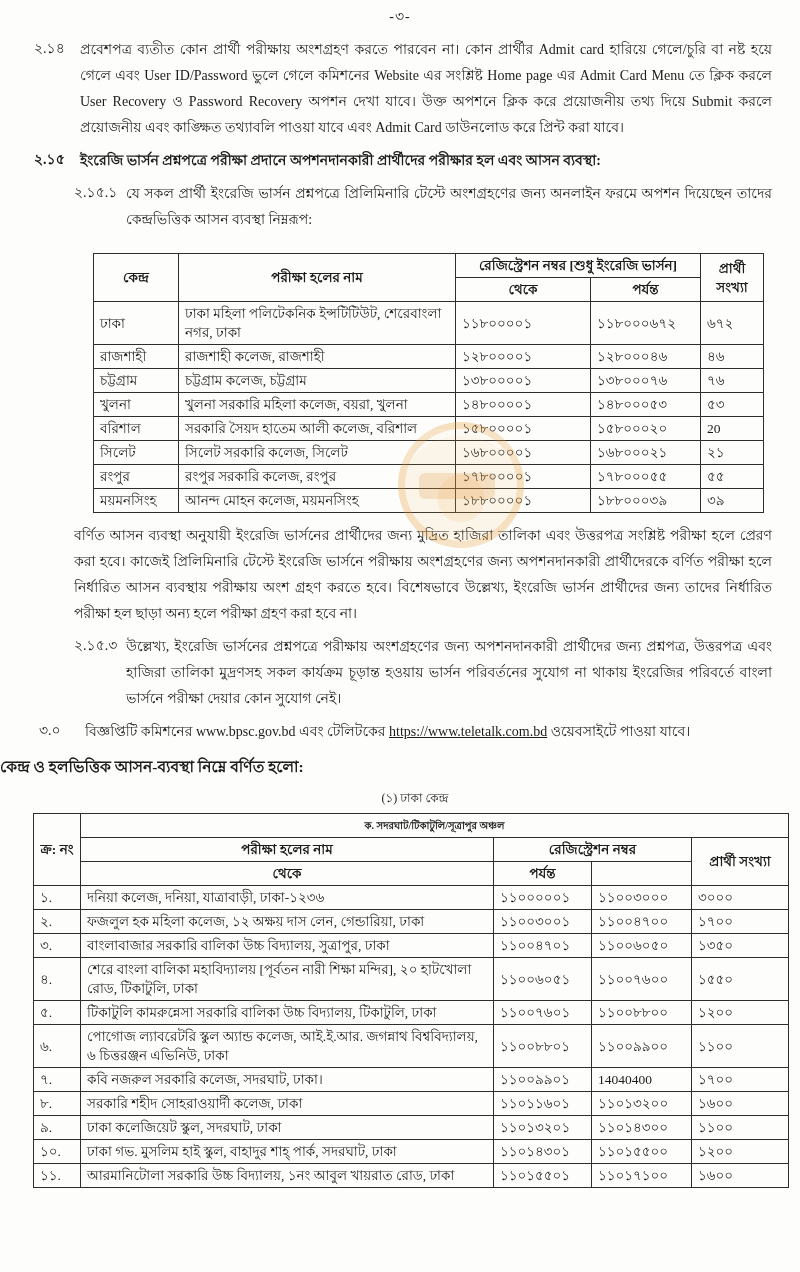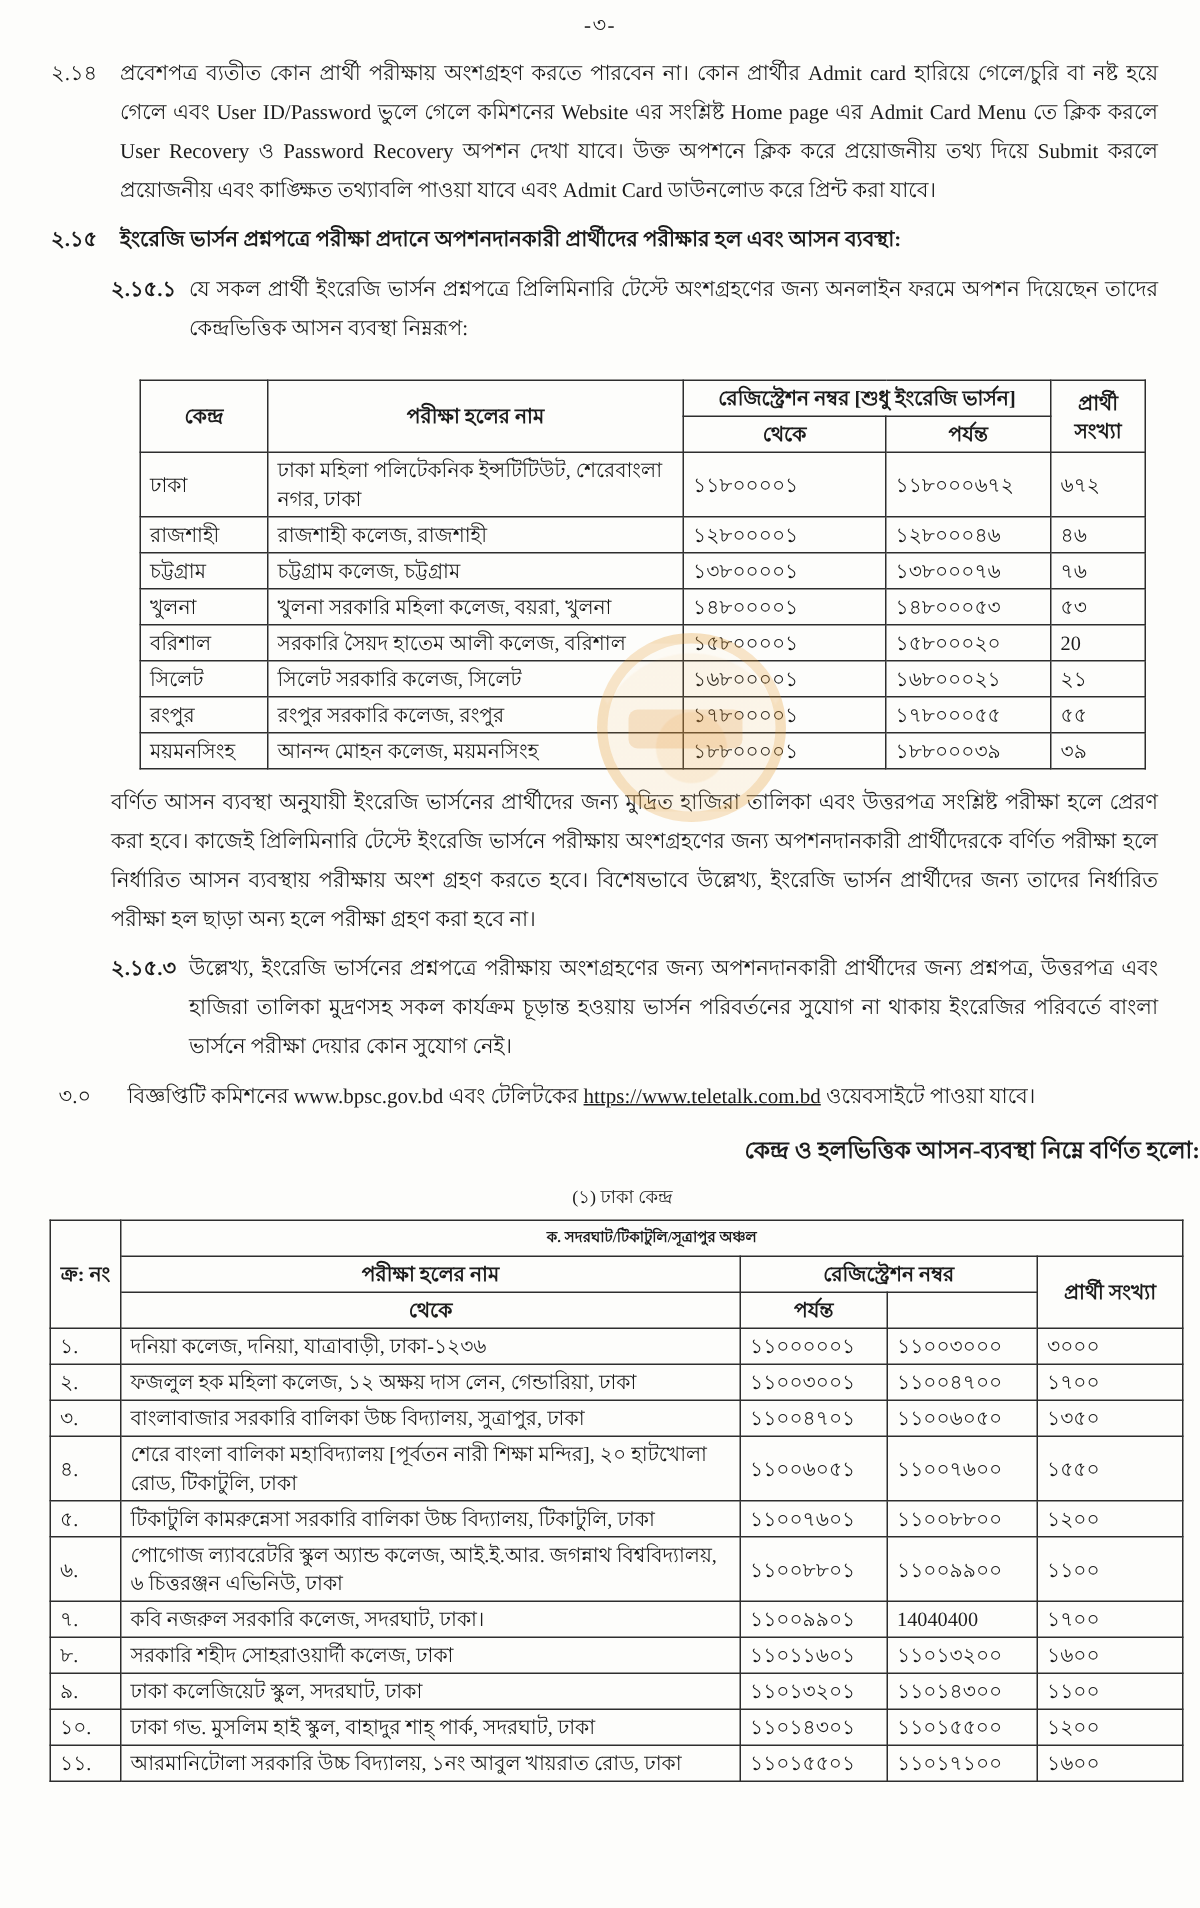--- a/index.html
+++ b/index.html
@@ -15,36 +15,36 @@
     box-sizing:border-box;
     padding-top:5px;
   }
   .page-num { text-align:center; font-size:14px; letter-spacing:1px; margin-bottom:8px; }
 
   
   .para { display:flex; margin:0 28px 7px 34px; }
   .para .pnum { flex:0 0 46px; }
   .para .ptext { flex:1; text-align:justify; line-height:26px; }
   .para.lvl2 { margin-left:74px; }
-  .para.lvl2 .pnum { flex:0 0 52px;font-weight:bold; }
+  .para.lvl2 .pnum { flex:0 0 52px; }
   .para.bold { font-weight:bold; }
   .u { text-decoration:underline; }
 
   
   table { border-collapse:collapse; table-layout:fixed; }
   th, td { border:1px solid #2e2e2e; padding:2px 6px; line-height:19px; font-size:13.5px; vertical-align:middle; }
   th { font-weight:bold; text-align:center; }
   td.num { text-align:left; }
   td.txt { text-align:left; }
 
   .t1 { margin:20px 0 10px 93px; width:670px; }
   .t2 { margin:2px 0 0 33px; width:755px; }
   .t2 .zone { font-size:10px; }
 
-  .center-heading { text-align:right; font-weight:bold; font-size:15.5px; margin:10px 0 8px 0; }
+  .center-heading { text-align:left; font-weight:bold; font-size:15.5px; margin:10px 0 8px 0; }
   .dhaka-heading { font-weight:normal; font-size:12px; margin:0 0 4px 30px;text-align:center; }
 
   
   .watermark {
     position:absolute; left:398px; top:422px; width:112px; height:112px;
     border-radius:50%;
     border:7px solid rgba(228,148,40,0.22);
     background:radial-gradient(circle at 50% 62%, rgba(238,170,70,0.22) 0 26%, rgba(238,170,70,0.10) 27% 70%, rgba(238,170,70,0.04) 71% 100%);
     pointer-events:none;
   }

